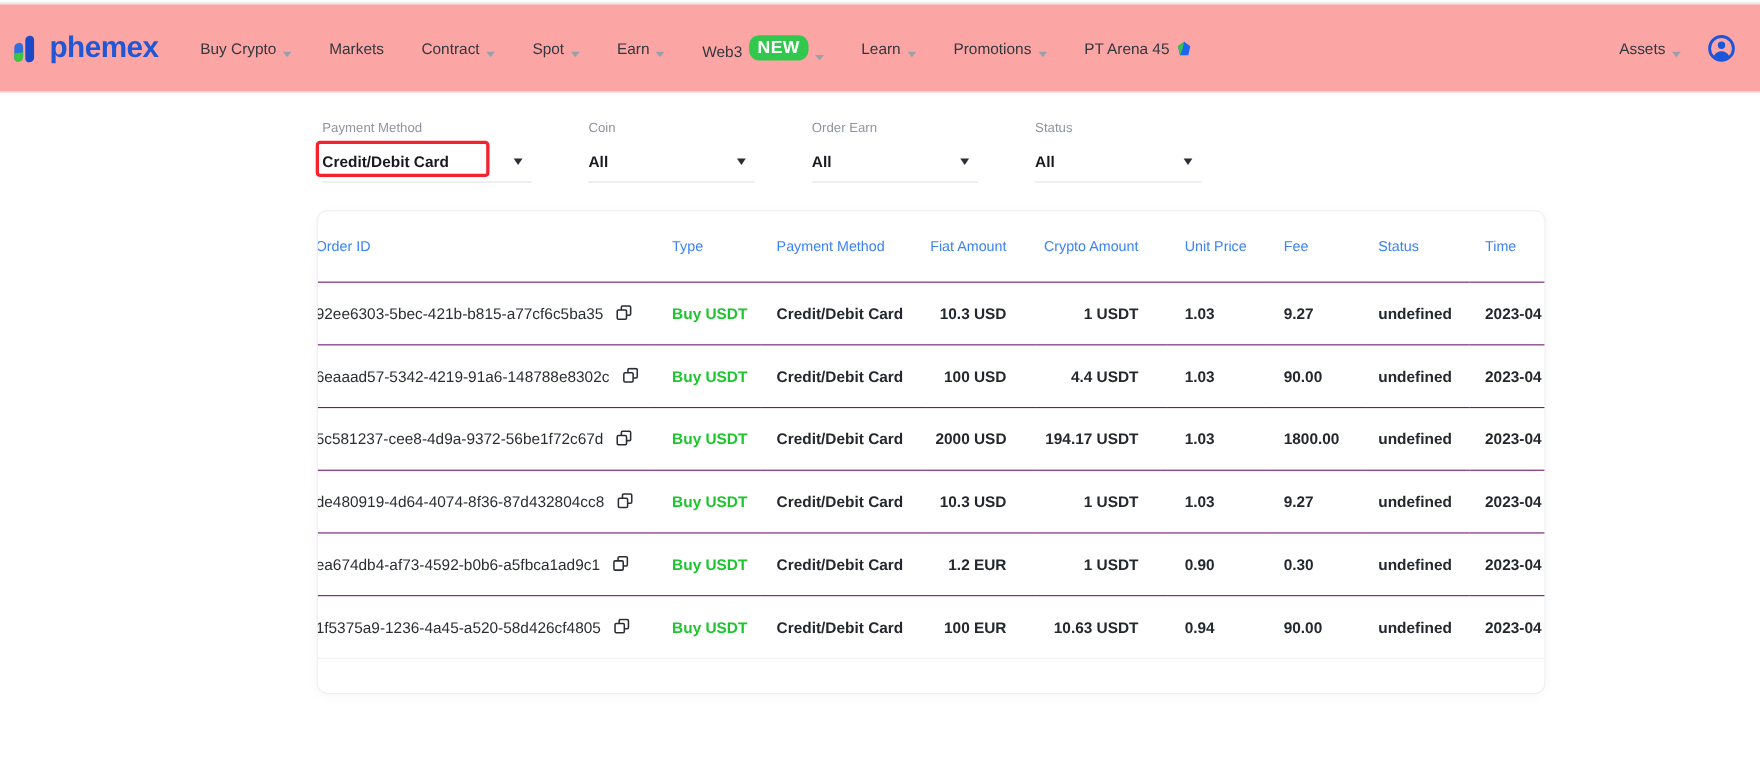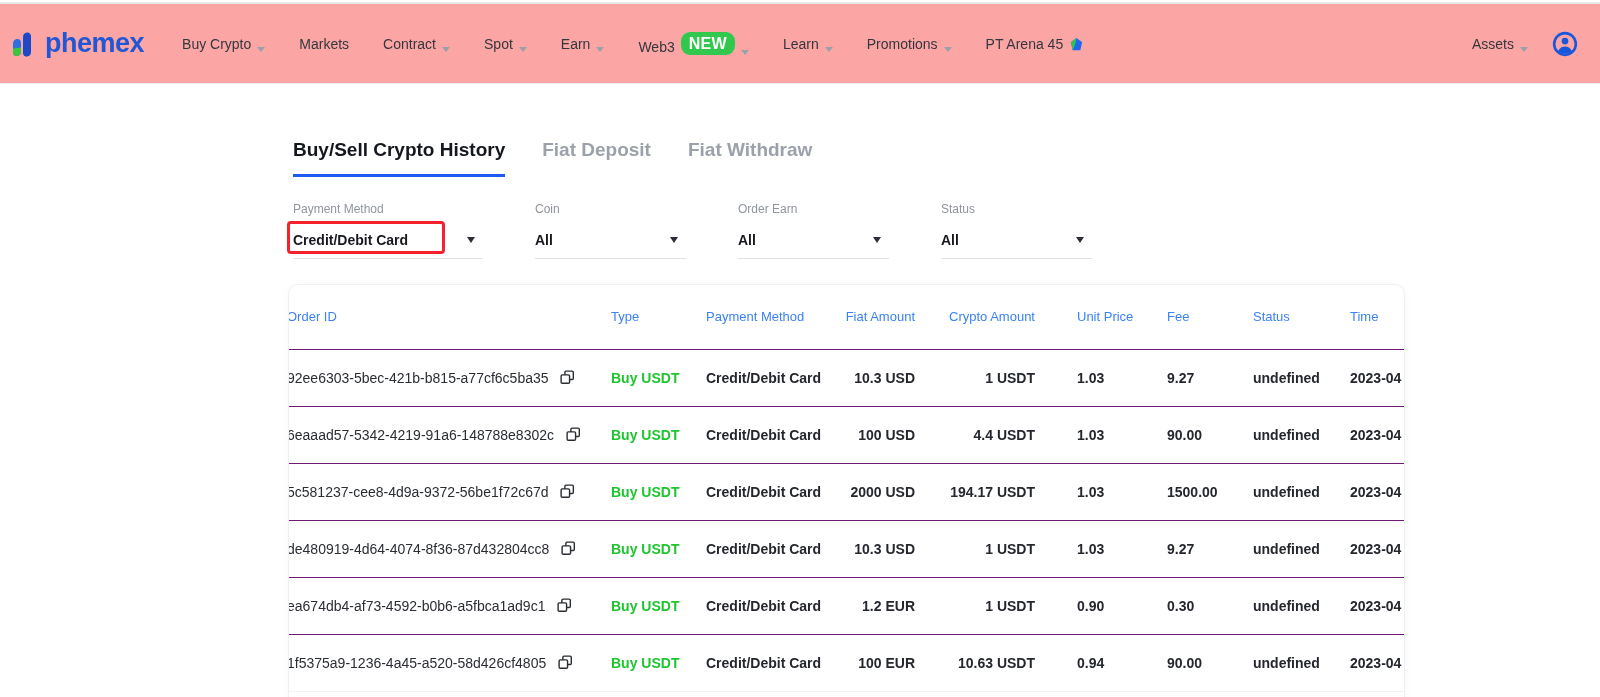--- a/index.html
+++ b/index.html
@@ -159,25 +159,20 @@
       <svg viewBox="0 0 24 24" width="26" height="26">
         <circle cx="12" cy="12" r="10" fill="none" stroke="#1a56db" stroke-width="2.4"></circle>
         <circle cx="12" cy="9.3" r="3.1" fill="#1a56db"></circle>
         <path d="M5.6 18.4 C7.1 15.6 9.4 14.4 12 14.4 C14.6 14.4 16.9 15.6 18.4 18.4 C16.7 20 14.5 21 12 21 C9.5 21 7.3 20 5.6 18.4 Z" fill="#1a56db"></path>
       </svg>
     </span>
   </div>
 </div>
 
 <div class="main">
-  <div class="tabs">
-    <div class="tab active">Buy/Sell Crypto History</div>
-      <div class="tab">Fiat Deposit</div>
-      <div class="tab">Fiat Withdraw</div>
-  </div>
 
   <div class="filters">
     <div class="filter">
       <div class="filter-label">Payment Method</div>
       <div class="filter-value">
         <span>Credit/Debit Card</span>
         <span class="caret caret-dark"></span>
         <span class="highlight-box"></span>
       </div>
     </div>
@@ -269,21 +264,21 @@
                 <rect x="5.2" y="1.2" width="9" height="9" rx="1.2" fill="none" stroke="#2a2d33" stroke-width="1.5"></rect>
                 <rect x="1.2" y="5.2" width="9" height="9" rx="1.2" fill="#fff" stroke="#2a2d33" stroke-width="1.5"></rect>
               </svg>
             </span>
           </td>
           <td>Buy USDT</td>
           <td>Credit/Debit Card</td>
           <td>2000 USD</td>
           <td>194.17 USDT</td>
           <td>1.03</td>
-          <td>1500.00</td>
+          <td>1800.00</td>
           <td>undefined</td>
           <td>2023-04</td>
         </tr>
           <tr>
           <td>
             <span>de480919-4d64-4074-8f36-87d432804cc8</span>
             <span class="copy-icon">
               <svg width="15" height="15" viewBox="0 0 16 16">
                 <rect x="5.2" y="1.2" width="9" height="9" rx="1.2" fill="none" stroke="#2a2d33" stroke-width="1.5"></rect>
                 <rect x="1.2" y="5.2" width="9" height="9" rx="1.2" fill="#fff" stroke="#2a2d33" stroke-width="1.5"></rect>

